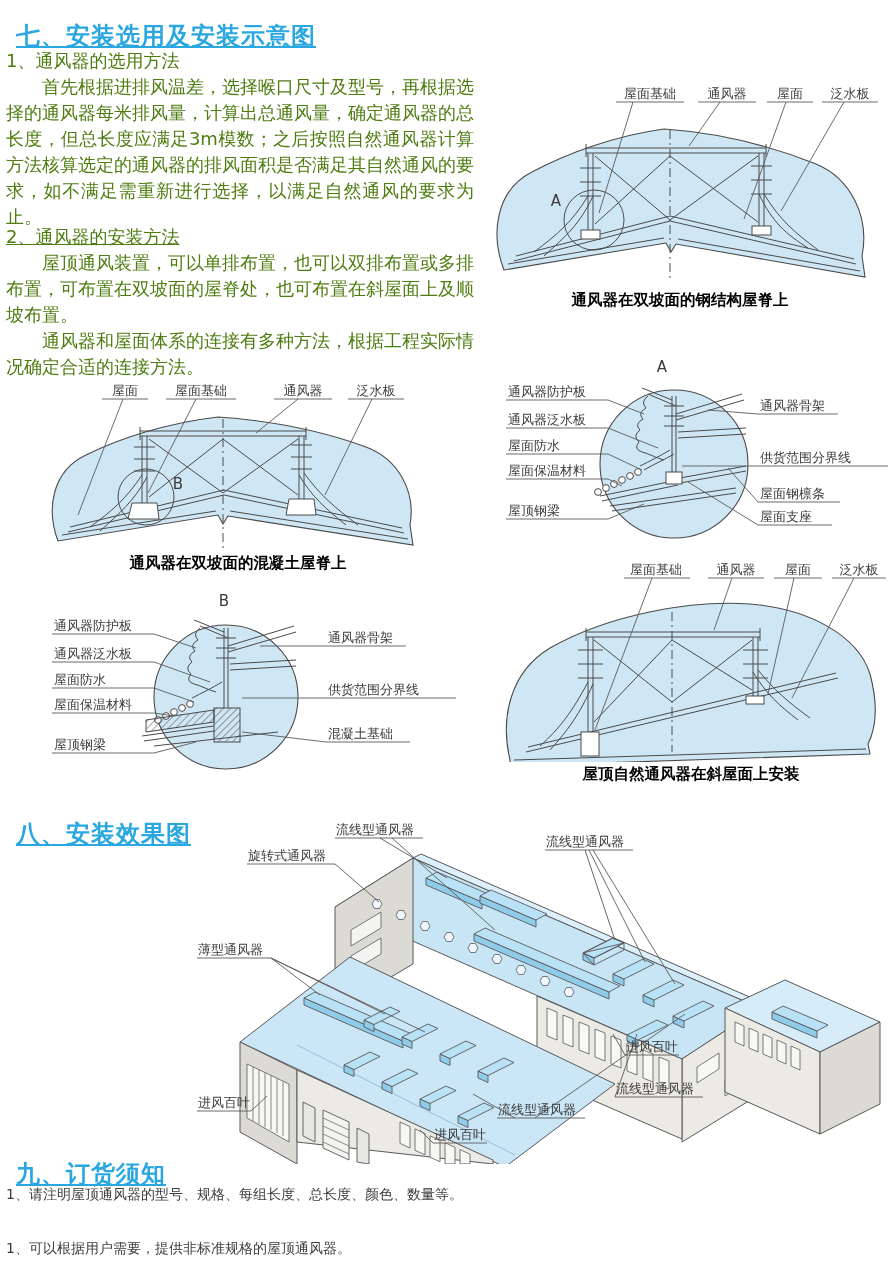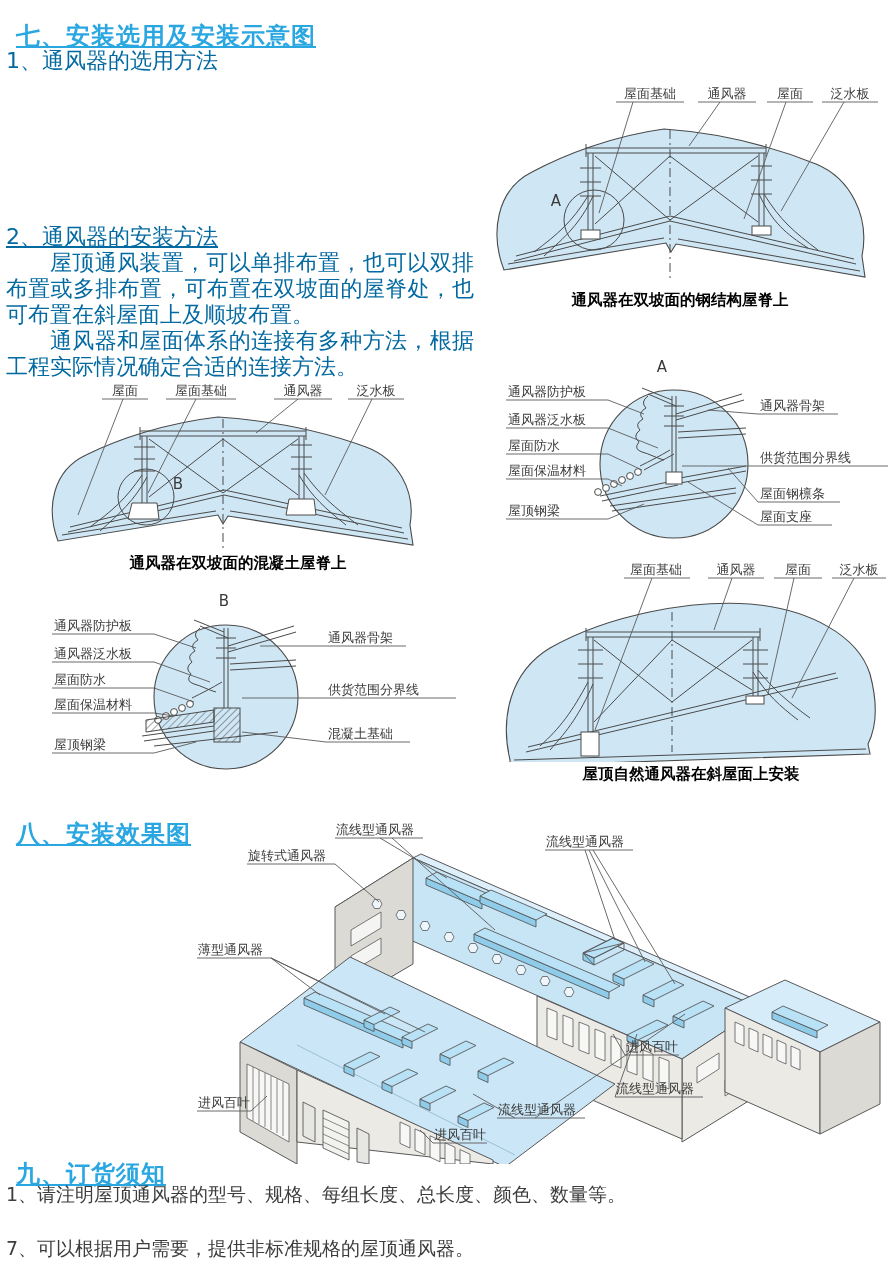--- a/index.html
+++ b/index.html
@@ -1,40 +1,41 @@
 <!DOCTYPE html>
 <html><head>
 <meta charset="utf-8">
 <style>
   html,body{margin:0;padding:0;background:#fff;}
   .page{position:relative;width:890px;height:1261px;background:#ffffff;overflow:hidden;
         font-family:"DejaVu Sans","Liberation Sans",sans-serif;color:#3d3d3d;}
   h2.sec{position:absolute;margin:8px;font-size:24px;font-weight:bold;color:#2aa7e1;letter-spacing:1px;text-decoration:underline;}
-  .body-text{position:absolute;left:6px;width:468px;font-size:22px;line-height:26px;
-             color:#0369a1;text-align:justify;}
+  .body-text{position:absolute;left:6px;width:468px;font-size:18px;line-height:26px;
+             color:#4d7c0f;text-align:justify;}
   .indent{text-indent:2em;}
   .cap{position:absolute;left:0;right:0;text-align:center;font-size:15.5px;font-weight:bold;color:#000000;}
   .diag{position:absolute;}
   svg{display:block;}
   svg text.lb{font-size:13px;fill:#3a3a3a;font-family:"DejaVu Sans","Liberation Sans",sans-serif;}
   svg text.mk{font-size:15px;fill:#3a3a3a;}
   .ln{stroke:#4a4a4a;stroke-width:1;fill:none;}
   .ld{stroke:#5a5a5a;stroke-width:0.9;fill:none;}
   .blob{fill:#cfe7f5;stroke:#4a4a4a;stroke-width:1.1;}
   .whitebit{fill:#ffffff;stroke:#4a4a4a;stroke-width:1;}
-  .s9{position:absolute;left:6px;width:880px;font-size:19px;line-height:27px;color:#3d3d3d;}
+  .s9{position:absolute;left:6px;width:880px;font-size:14px;line-height:27px;color:#3d3d3d;}
 </style>
 </head>
 <body>
 
 <div class="page">
 
   <h2 class="sec" style="left:8px;top:12px;">七、安装选用及安装示意图</h2>
 
   <div class="body-text" style="top:48px;">1、通风器的选用方法</div>
+  <div class="body-text indent" style="top:74px;">首先根据进排风温差，选择喉口尺寸及型号，再根据选择的通风器每米排风量，计算出总通风量，确定通风器的总长度，但总长度应满足3m模数；之后按照自然通风器计算方法核算选定的通风器的排风面积是否满足其自然通风的要求，如不满足需重新进行选择，以满足自然通风的要求为止。</div>
   <div class="body-text" style="top:224px;text-decoration:underline;">2、通风器的安装方法</div>
   <div class="body-text indent" style="top:328px;">通风器和屋面体系的连接有多种方法，根据工程实际情况确定合适的连接方法。</div>
   <div class="body-text indent" style="top:250px;">屋顶通风装置，可以单排布置，也可以双排布置或多排布置，可布置在双坡面的屋脊处，也可布置在斜屋面上及顺坡布置。</div>
 
   <div class="diag" style="left:470px;top:72px;width:420px;height:250px;">
     <svg width="420" height="216" viewBox="0 0 420 216">
       <path class="blob" d="M 34,198 C 20,162 26,118 62,100 C 94,83 142,64 194,57 C 252,61 306,76 346,92 C 380,106 400,144 392,184 L 395,205 L 206,172 L 201,180 L 196,171 Z"></path>
       <polyline class="ln" points="38,192 194,166"></polyline>
         <polyline class="ln" points="208,167 390,199"></polyline>
       <polyline class="ln" points="44,189 200,149 386,192"></polyline>
@@ -449,15 +450,15 @@
       <text class="lb" x="13" y="295">进风百叶</text>
       <text class="lb" x="249" y="327">进风百叶</text>
       <text class="lb" x="313" y="302">流线型通风器</text>
       <text class="lb" x="441" y="239">进风百叶</text>
       <text class="lb" x="431" y="281">流线型通风器</text>
     </svg>
   </div>
 
   <h2 class="sec" style="left:8px;top:1150px;">九、订货须知</h2>
   <div class="s9" style="top:1181px;">1、请注明屋顶通风器的型号、规格、每组长度、总长度、颜色、数量等。</div>
-  <div class="s9" style="top:1235px;">7、可以根据用户需要，提供非标准规格的屋顶通风器。</div>
+  <div class="s9" style="top:1235px;">1、可以根据用户需要，提供非标准规格的屋顶通风器。</div>
 
 </div>
 
 </body></html>

